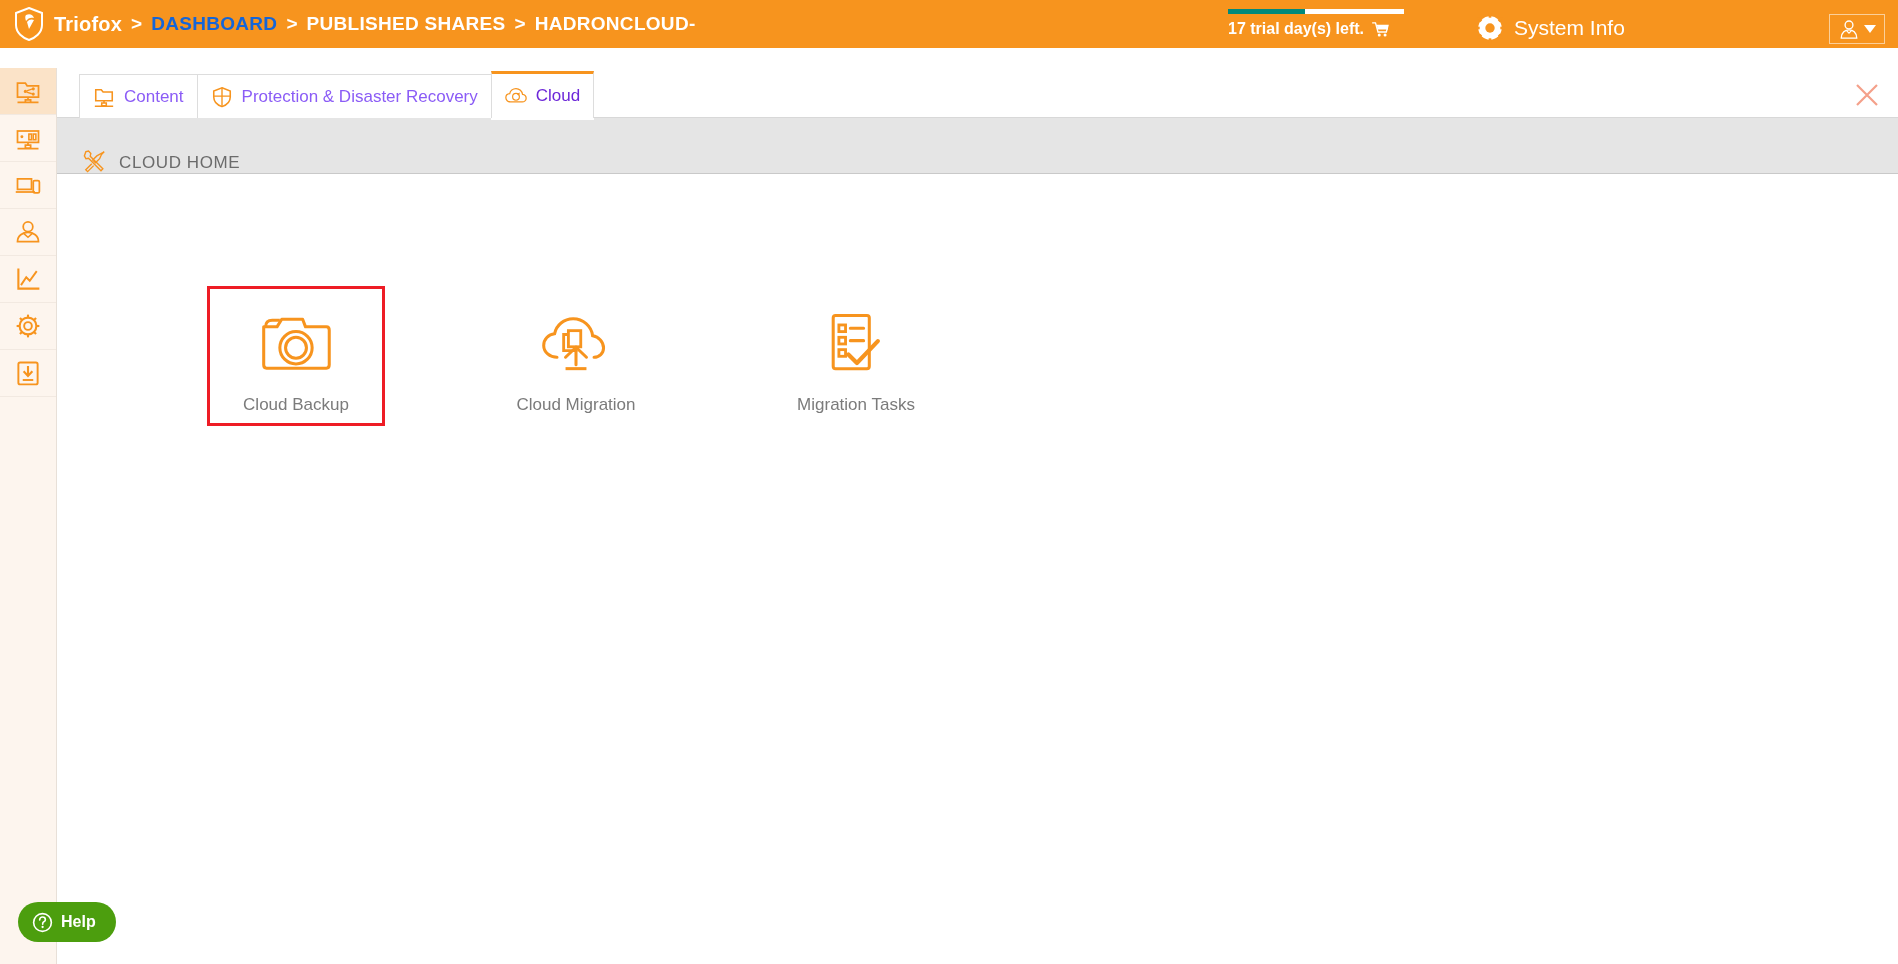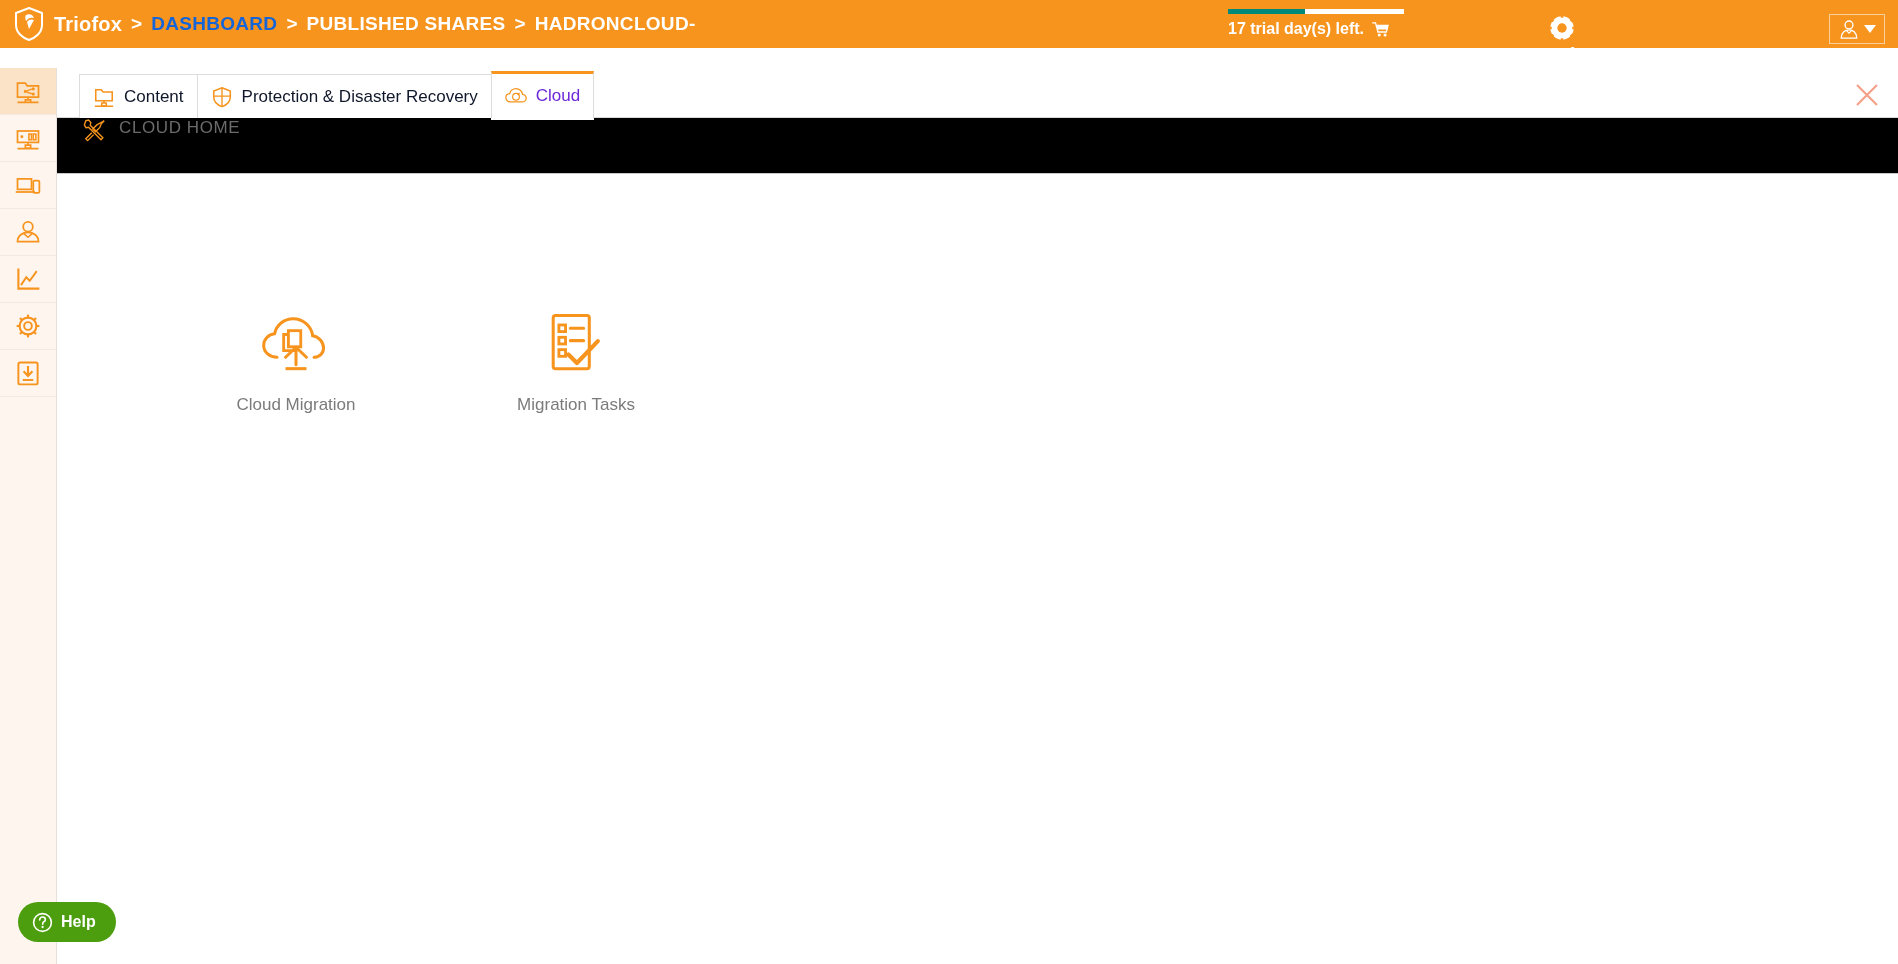--- a/index.html
+++ b/index.html
@@ -55,23 +55,22 @@
   .trial-text-row { display: flex; align-items: center; }
   .trial-text {
     color: #ffffff; font-size: 16px; font-weight: bold;
     white-space: nowrap;
   }
   .cart-icon { margin-left: 8px; width: 17px; height: 15px; }
 
   
   .sysinfo {
     position: absolute; left: 1475px; top: 13px;
-    display: flex; align-items: flex-end;
-    cursor: pointer;
-    flex-direction: column;
+    display: flex; align-items: center;
+    cursor: pointer;
   }
   .gear-icon { width: 30px; height: 30px; margin-right: 9px; }
   .sysinfo-label { color: #ffffff; font-size: 21px; white-space: nowrap; }
 
   
   .usermenu {
     position: absolute; right: 13px; top: 14px;
     width: 56px; height: 30px;
     border: 1px solid rgba(255,255,255,0.55);
     display: flex; align-items: center; justify-content: center;
@@ -111,43 +110,43 @@
     display: flex; align-items: center;
     padding: 0 13px;
     border: 1px solid #DDDDDD;
     border-bottom: none;
     background: #ffffff;
     margin-right: -1px;
     cursor: pointer;
     white-space: nowrap;
   }
   .tab .tab-ico { width: 22px; height: 22px; margin-right: 9px; flex: 0 0 auto; }
-  .tab .tab-label { font-size: 17px; color: #0f172a; }
+  .tab .tab-label { font-size: 17px; color: #8b5cf6; }
   .tab.active {
     border-top: 3px solid #F7941E;
     border-left: 1px solid #DDDDDD;
     border-right: 1px solid #DDDDDD;
     height: 47px;
     position: relative;
     z-index: 3;
     box-shadow: 0 2px 0 0 #ffffff;
   }
   .tab.active .tab-label { color: #6d28d9; }
   .close-x {
     position: absolute; right: 18px; top: 14px;
     width: 26px; height: 26px; cursor: pointer;
   }
 
   
   .crumbrow {
     position: absolute; left: 57px; top: 118px;
     width: 1841px; height: 56px;
-    background: #000000;
+    background: #e5e5e5;
     border-bottom: 1px solid #C9C9C9;
-    display: flex; align-items: flex-start;
+    display: flex; align-items: flex-end;
     padding-left: 26px;
   }
   .tools-icon { width: 24px; height: 24px; margin-right: 12px; }
   .crumbrow-label {
     font-size: 17px; color: #6B6B6B; letter-spacing: 0.6px;
   }
 
   
   .cardarea {
     position: absolute; left: 57px; top: 175px;
@@ -358,20 +357,29 @@
     <path d="M3 3 L6 2.2 L8.5 4.8 L7.8 7.8 L21.5 21.5 L19.5 23.5 L6 10 L3.2 10.6 L1.5 7.5 Z" fill="none" stroke="#F7941E" stroke-width="1.5"></path>
     <path d="M23 3 L20 6 L18 10.5 L13.5 15 L10.5 12 L15 7.5 Z" fill="none" stroke="#F7941E" stroke-width="1.5"></path>
     <path d="M9.5 16 L3 22.5 L5 24.5 L11.5 18" fill="none" stroke="#F7941E" stroke-width="1.5"></path>
   </svg>
   <span class="crumbrow-label">CLOUD HOME</span>
 </div>
 
 <div class="cardarea">
   <div class="cards">
 
+    <div class="card highlight">
+      <svg class="card-icon" viewBox="0 0 80 70">
+        <path d="M6 18 H20 L25 10 H47 L50 18 H72 C74 18 75 19.5 75 21.5 V58 C75 60 74 61.5 72 61.5 H9 C7 61.5 6 60 6 58 Z" fill="none" stroke="#F7941E" stroke-width="3.2" stroke-linejoin="round"></path>
+        <circle cx="40" cy="40" r="17" fill="none" stroke="#F7941E" stroke-width="3.2"></circle>
+        <circle cx="40" cy="40" r="11" fill="none" stroke="#F7941E" stroke-width="3.2"></circle>
+        <path d="M8 18 C8 13 11 11 15 11 L23 11" fill="none" stroke="#F7941E" stroke-width="3"></path>
+      </svg>
+      <span class="card-label">Cloud Backup</span>
+    </div>
 
     <div class="card">
       <svg class="card-icon" viewBox="0 0 80 70">
         <path d="M20 50 C12.5 50 6 44.5 6 37.5 C6 31 11 25.8 17.5 25.2 C19.3 16.2 27.3 9.5 37 9.5 C47.5 9.5 56.2 17.3 57.5 27.3 C64 28.3 69 34 69 40.3 C69 45.7 64.5 50 59 50" fill="none" stroke="#F7941E" stroke-width="3.2" stroke-linecap="round"></path>
         <rect x="32" y="22" width="13" height="17" fill="none" stroke="#F7941E" stroke-width="3"></rect>
         <path d="M32 26 H27 V43 H40 V39" fill="none" stroke="#F7941E" stroke-width="3"></path>
         <path d="M40 44 V58 M29 50 L40 39.5 L51 50" fill="none" stroke="#F7941E" stroke-width="3.2" stroke-linecap="round"></path>
         <path d="M29 62 H51" stroke="#F7941E" stroke-width="3.2"></path>
       </svg>
       <span class="card-label">Cloud Migration</span>

